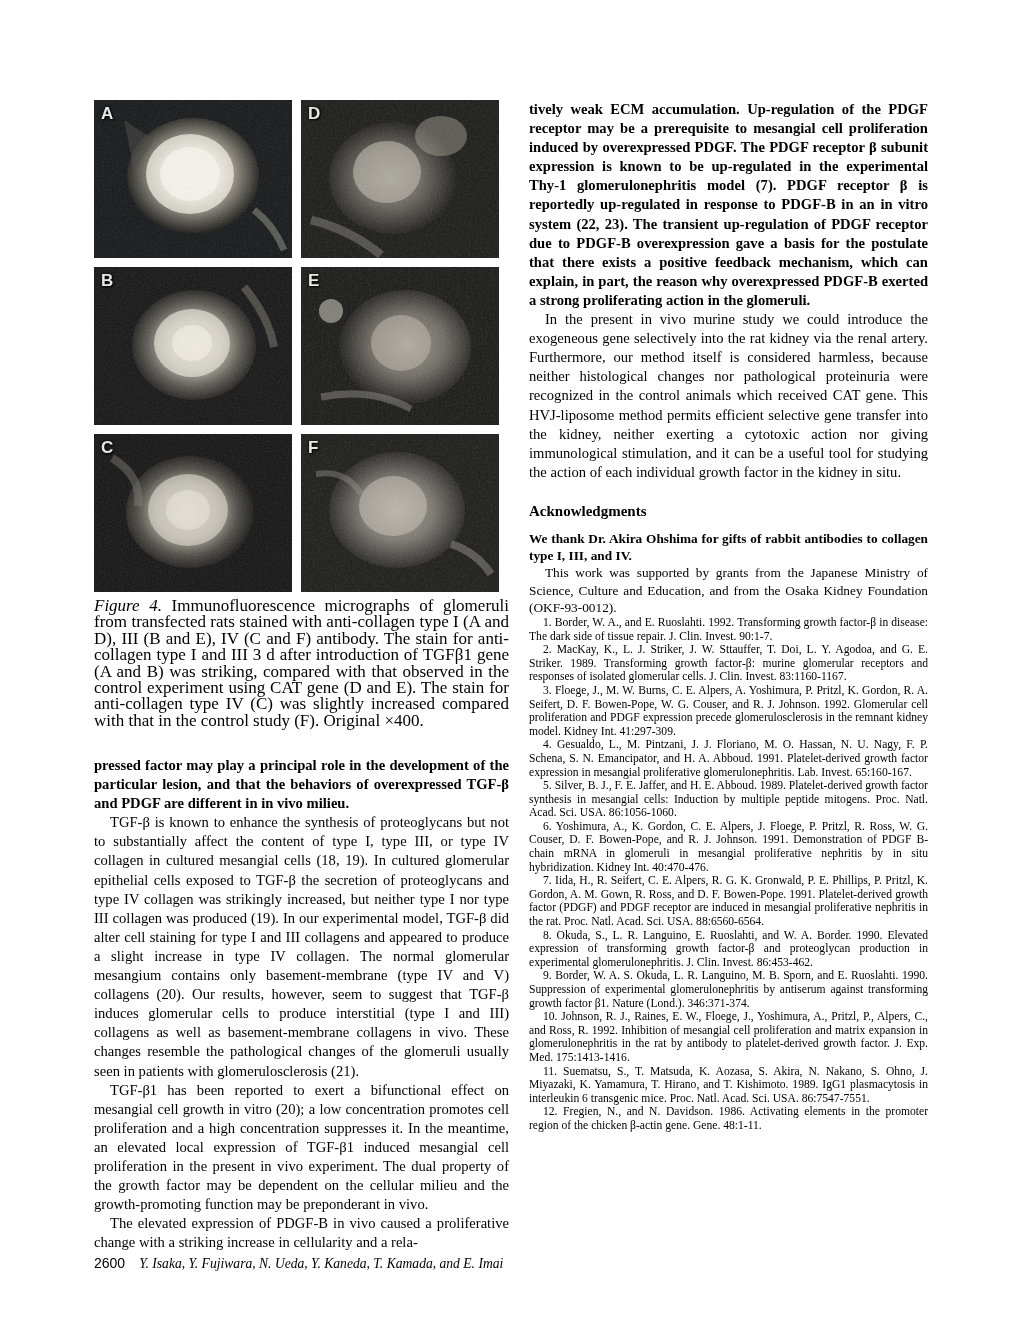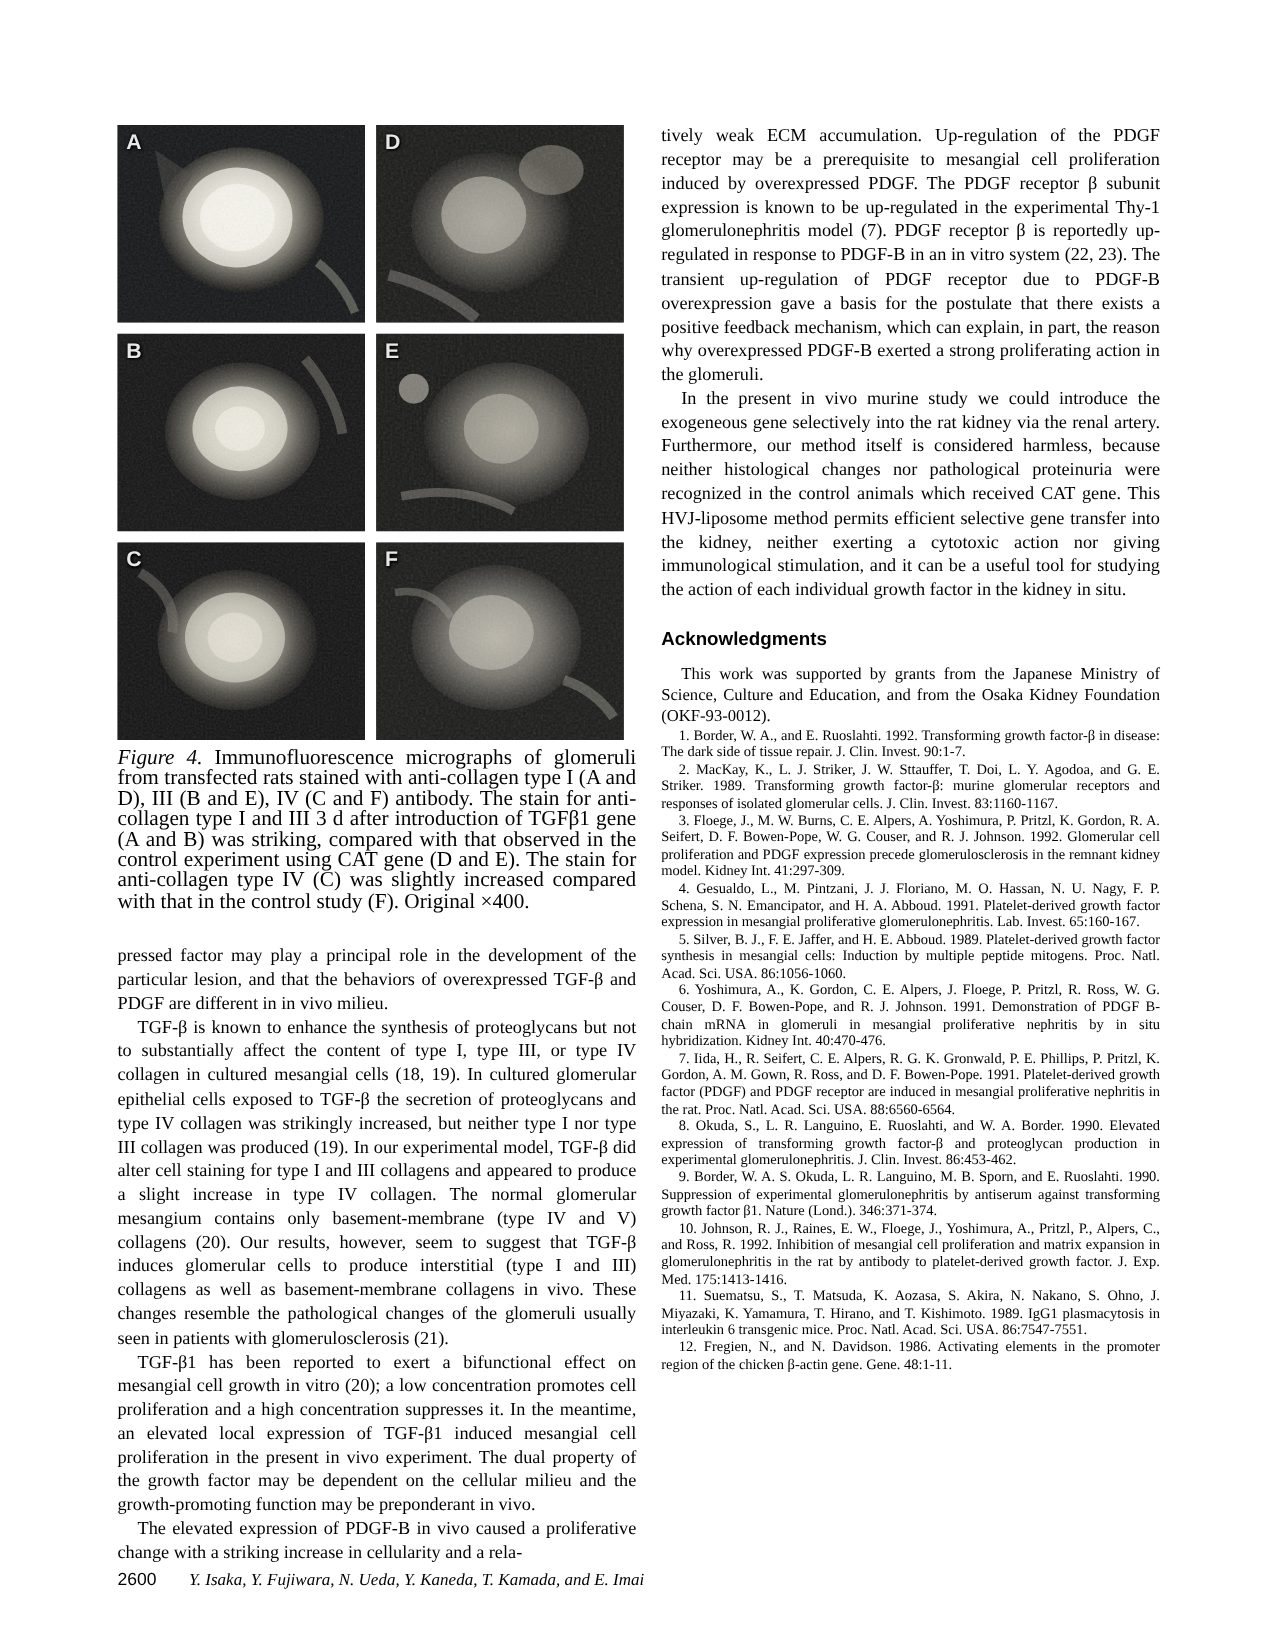--- a/index.html
+++ b/index.html
@@ -86,24 +86,24 @@
     top: 100px;
     width: 399px;
     font-size: 14.6px;
     line-height: 19.1px;
     text-align: justify;
   }
   p {
     margin: 0;
     text-indent: 16px;
   }
-  p.noindent { text-indent: 0; }
+  p.noindent { text-indent: 0; font-weight: bold; }
 
   h2.section {
-    font-family: Liberation Sans, sans-serif;
+    font-family: Liberation Serif, serif;
     font-size: 15px;
     font-weight: bold;
     margin: 20px 0 9px 0;
   }
   .ack-body {
     font-size: 13.3px;
     line-height: 17.2px;
     text-align: justify;
   }
   .refs {
@@ -126,21 +126,20 @@
     font-size: 13.6px;
   }
   .footer .pageno {
     font-family: "Liberation Sans", sans-serif;
     font-weight: normal;
     font-size: 14px;
     margin-right: 14px;
   }
   .footer .authors {
     font-style: italic;
-    margin-left: 12px;
   }
 </style>
 </head>
 <body>
 
 <div class="page">
 
   <div class="figure-block">
     <div class="panel-grid">
 
@@ -317,20 +316,21 @@
     <p>TGF-β1 has been reported to exert a bifunctional effect on mesangial cell growth in vitro (20); a low concentration promotes cell proliferation and a high concentration suppresses it. In the meantime, an elevated local expression of TGF-β1 induced mesangial cell proliferation in the present in vivo experiment. The dual property of the growth factor may be dependent on the cellular milieu and the growth-promoting function may be preponderant in vivo.</p>
     <p>The elevated expression of PDGF-B in vivo caused a proliferative change with a striking increase in cellularity and a rela-</p>
   </div>
 
   <div class="col-right">
     <p class="noindent">tively weak ECM accumulation. Up-regulation of the PDGF receptor may be a prerequisite to mesangial cell proliferation induced by overexpressed PDGF. The PDGF receptor β subunit expression is known to be up-regulated in the experimental Thy-1 glomerulonephritis model (7). PDGF receptor β is reportedly up-regulated in response to PDGF-B in an in vitro system (22, 23). The transient up-regulation of PDGF receptor due to PDGF-B overexpression gave a basis for the postulate that there exists a positive feedback mechanism, which can explain, in part, the reason why overexpressed PDGF-B exerted a strong proliferating action in the glomeruli.</p>
     <p>In the present in vivo murine study we could introduce the exogeneous gene selectively into the rat kidney via the renal artery. Furthermore, our method itself is considered harmless, because neither histological changes nor pathological proteinuria were recognized in the control animals which received CAT gene. This HVJ-liposome method permits efficient selective gene transfer into the kidney, neither exerting a cytotoxic action nor giving immunological stimulation, and it can be a useful tool for studying the action of each individual growth factor in the kidney in situ.</p>
 
     <h2 class="section">Acknowledgments</h2>
     <div class="ack-body">
+      <p class="noindent">We thank Dr. Akira Ohshima for gifts of rabbit antibodies to collagen type I, III, and IV.</p>
       <p>This work was supported by grants from the Japanese Ministry of Science, Culture and Education, and from the Osaka Kidney Foundation (OKF-93-0012).</p>
     </div>
 
     <div class="refs">
       <p>1. Border, W. A., and E. Ruoslahti. 1992. Transforming growth factor-β in disease: The dark side of tissue repair. J. Clin. Invest. 90:1-7.</p>
       <p>2. MacKay, K., L. J. Striker, J. W. Sttauffer, T. Doi, L. Y. Agodoa, and G. E. Striker. 1989. Transforming growth factor-β: murine glomerular receptors and responses of isolated glomerular cells. J. Clin. Invest. 83:1160-1167.</p>
       <p>3. Floege, J., M. W. Burns, C. E. Alpers, A. Yoshimura, P. Pritzl, K. Gordon, R. A. Seifert, D. F. Bowen-Pope, W. G. Couser, and R. J. Johnson. 1992. Glomerular cell proliferation and PDGF expression precede glomerulosclerosis in the remnant kidney model. Kidney Int. 41:297-309.</p>
       <p>4. Gesualdo, L., M. Pintzani, J. J. Floriano, M. O. Hassan, N. U. Nagy, F. P. Schena, S. N. Emancipator, and H. A. Abboud. 1991. Platelet-derived growth factor expression in mesangial proliferative glomerulonephritis. Lab. Invest. 65:160-167.</p>
       <p>5. Silver, B. J., F. E. Jaffer, and H. E. Abboud. 1989. Platelet-derived growth factor synthesis in mesangial cells: Induction by multiple peptide mitogens. Proc. Natl. Acad. Sci. USA. 86:1056-1060.</p>
       <p>6. Yoshimura, A., K. Gordon, C. E. Alpers, J. Floege, P. Pritzl, R. Ross, W. G. Couser, D. F. Bowen-Pope, and R. J. Johnson. 1991. Demonstration of PDGF B-chain mRNA in glomeruli in mesangial proliferative nephritis by in situ hybridization. Kidney Int. 40:470-476.</p>

